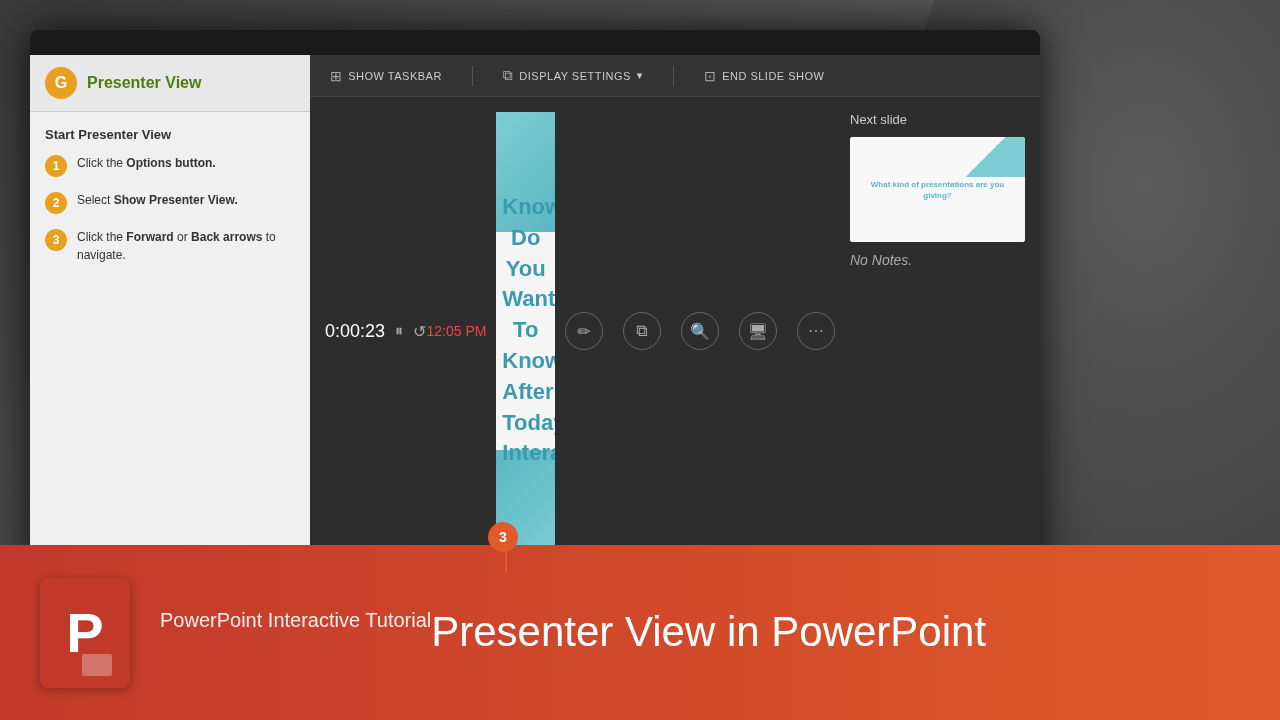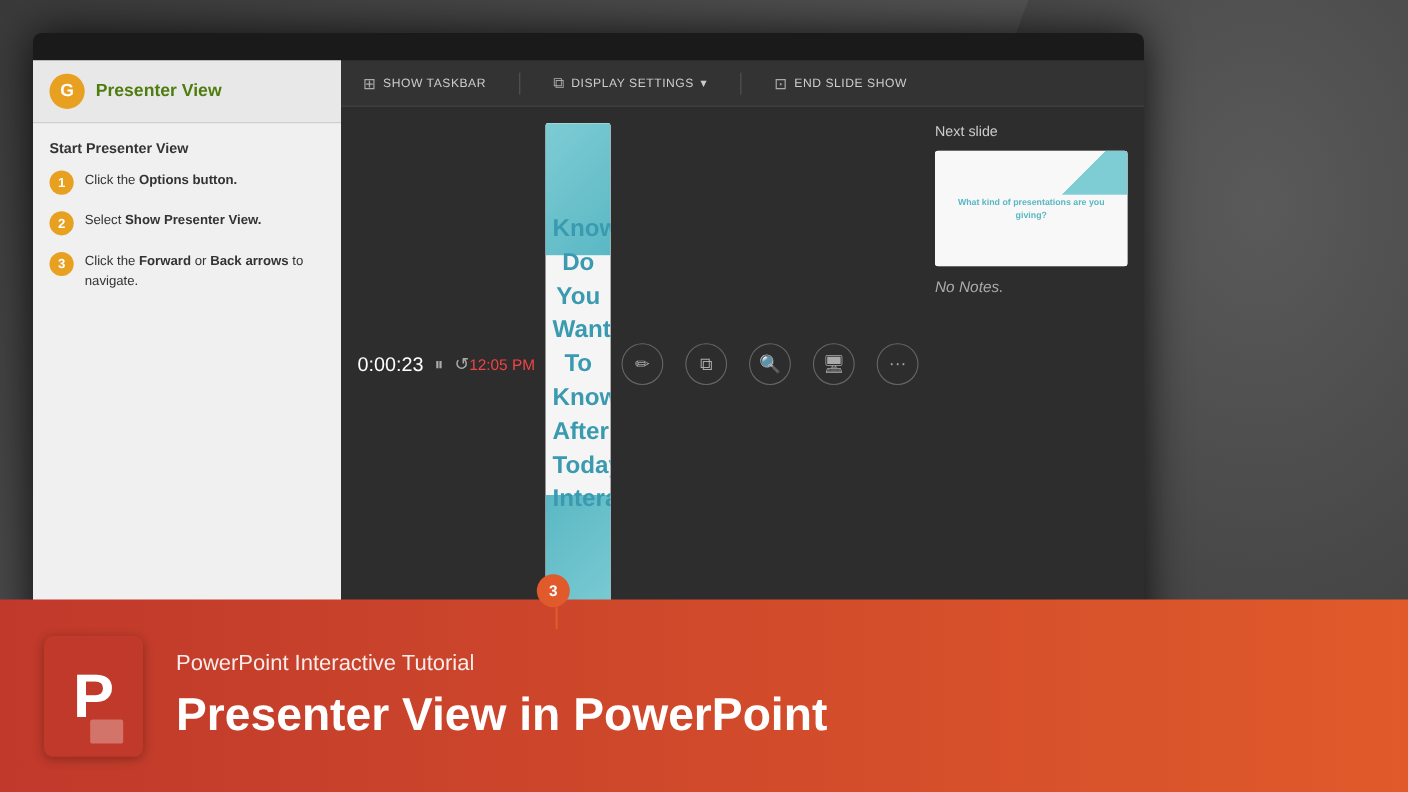--- a/index.html
+++ b/index.html
@@ -388,35 +388,35 @@
       display: flex;
       align-items: center;
       justify-content: center;
       position: relative;
       flex-shrink: 0;
       box-shadow: 0 2px 10px rgba(0,0,0,0.3);
     }
 
     .banner-text {
       display: flex;
-      flex-direction: column;
-      gap: 12px;
+      flex-direction: row;
+      gap: 0;
       justify-content: center;
     }
 
     .banner-subtitle {
       font-size: 20px;
       color: rgba(255,255,255,0.9);
       font-weight: 400;
     }
 
     .banner-title {
       font-size: 42px;
       color: white;
-      font-weight: 700;
+      font-weight: 400;
       line-height: 1.1;
     }
 
     
     .callout-badge {
       position: absolute;
       bottom: 148px;
       left: 488px;
       width: 36px;
       height: 50px;

